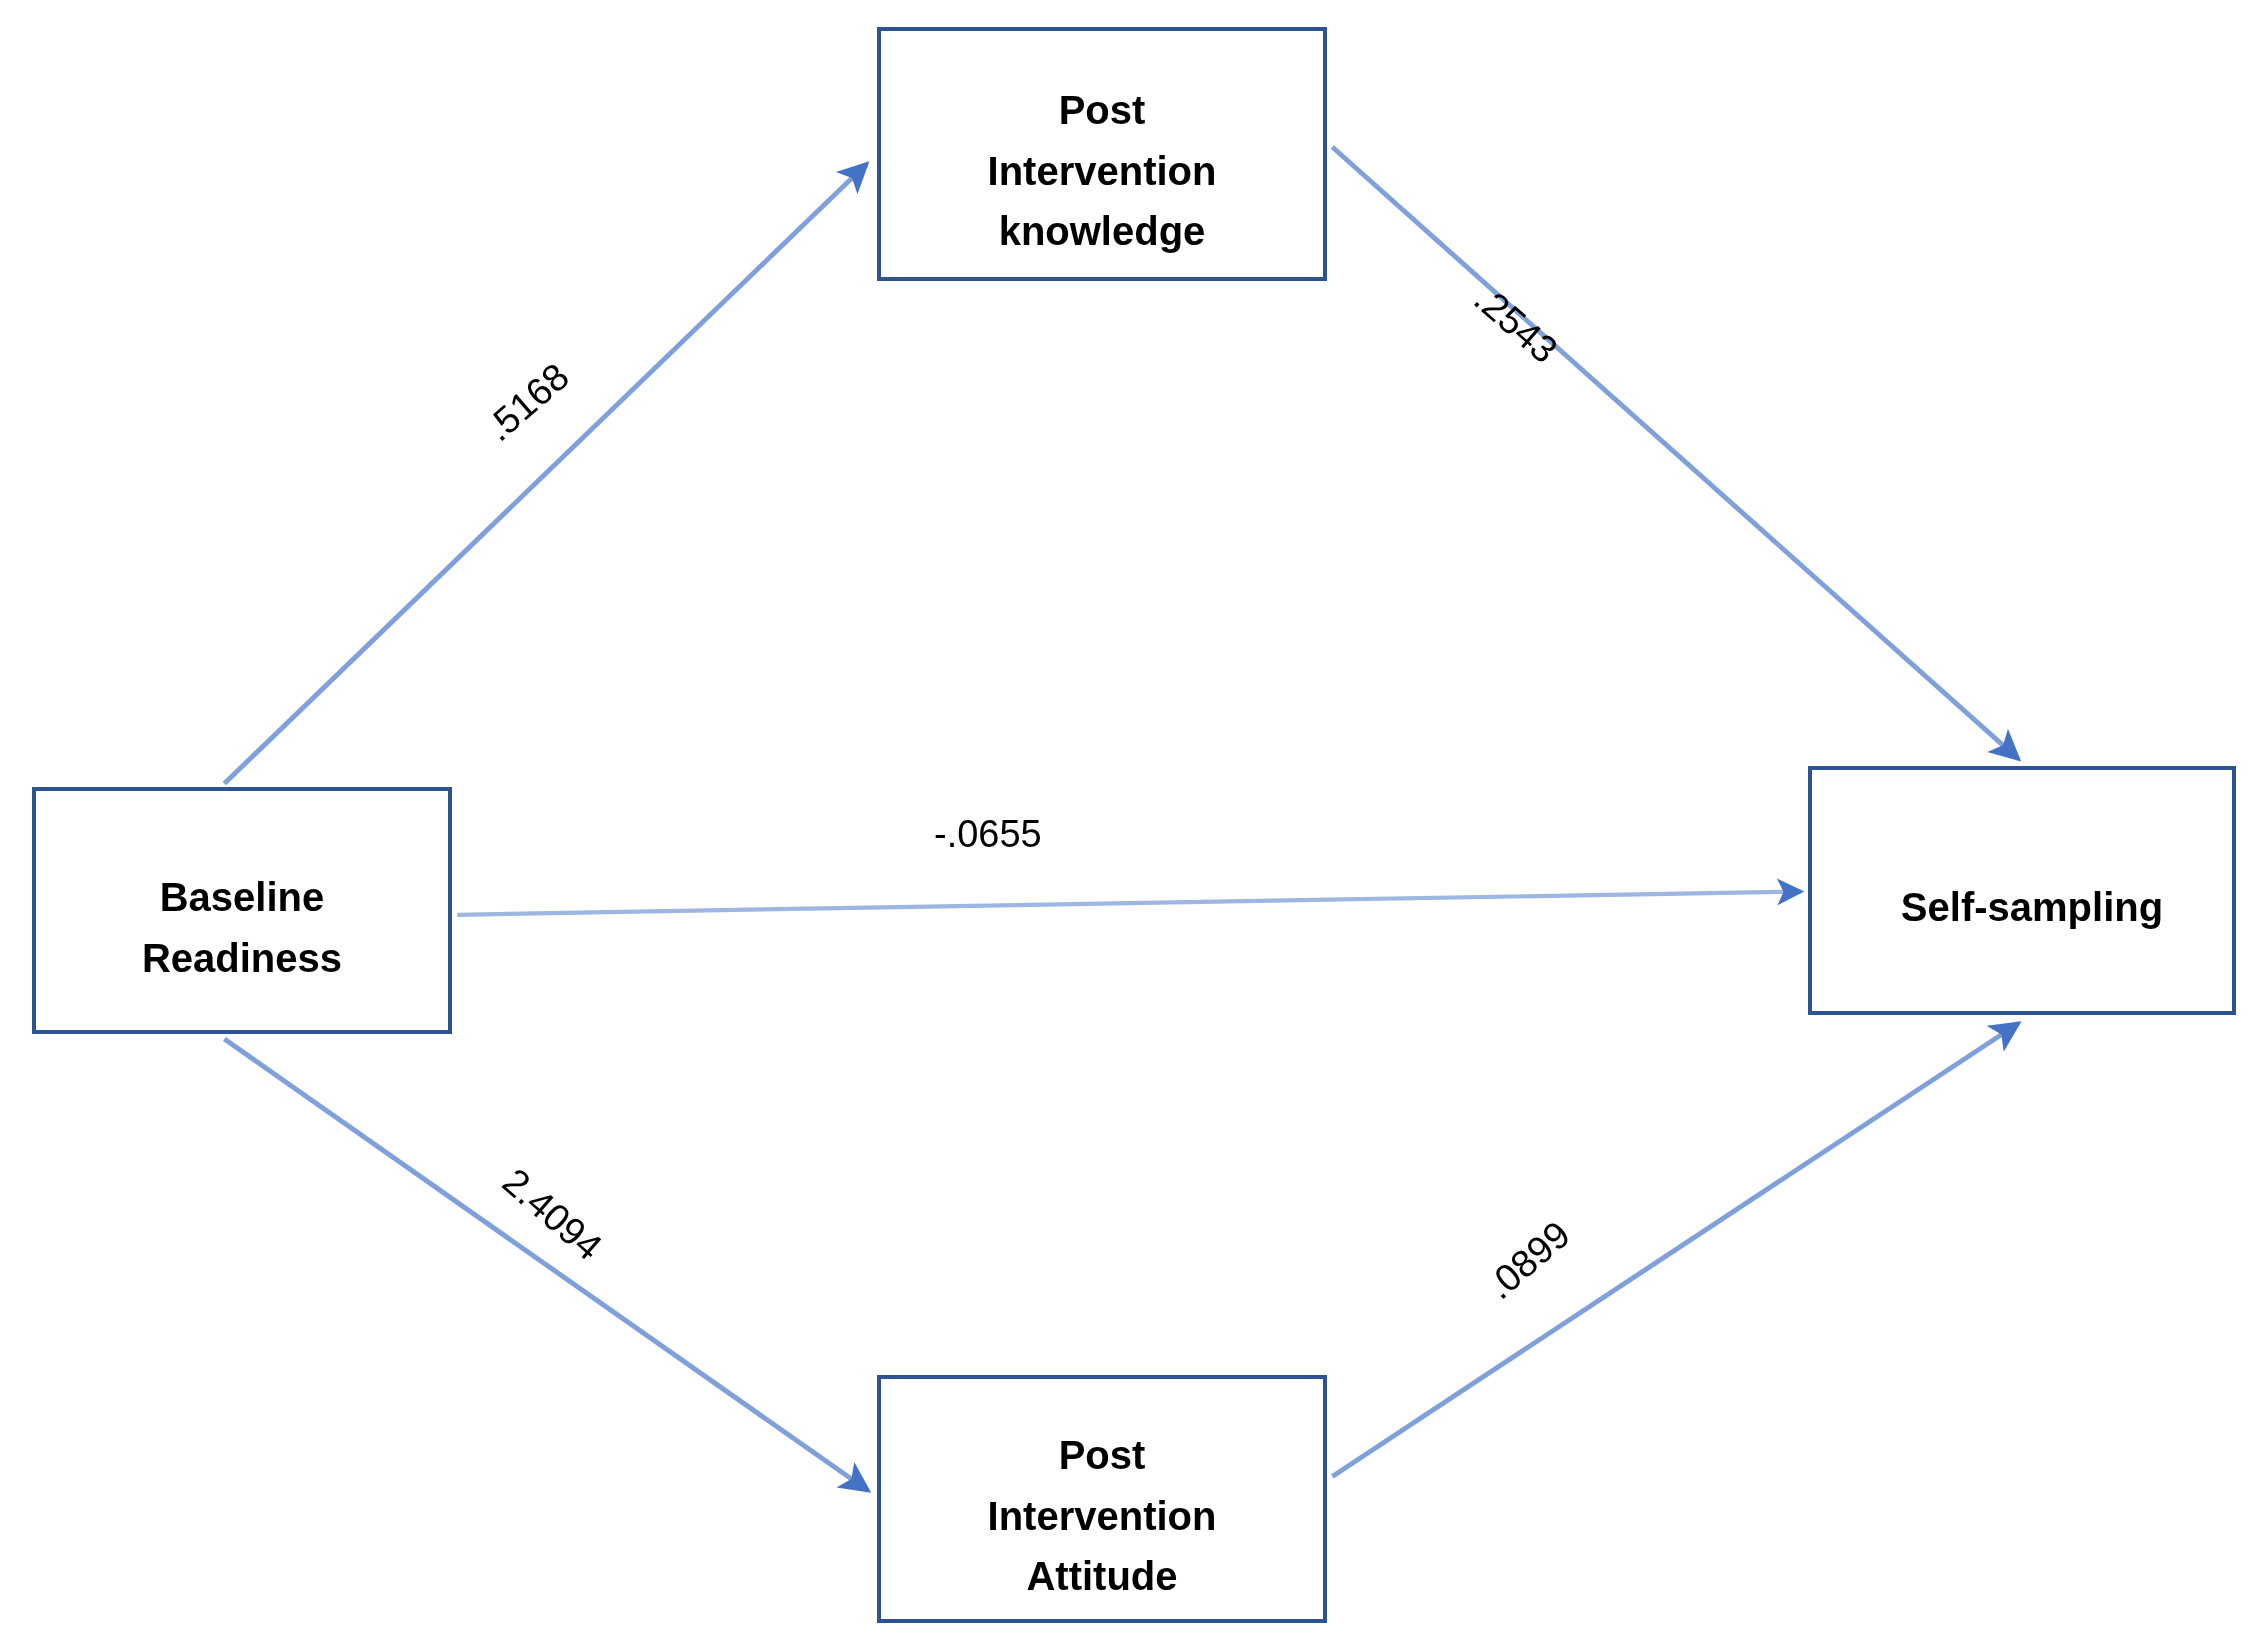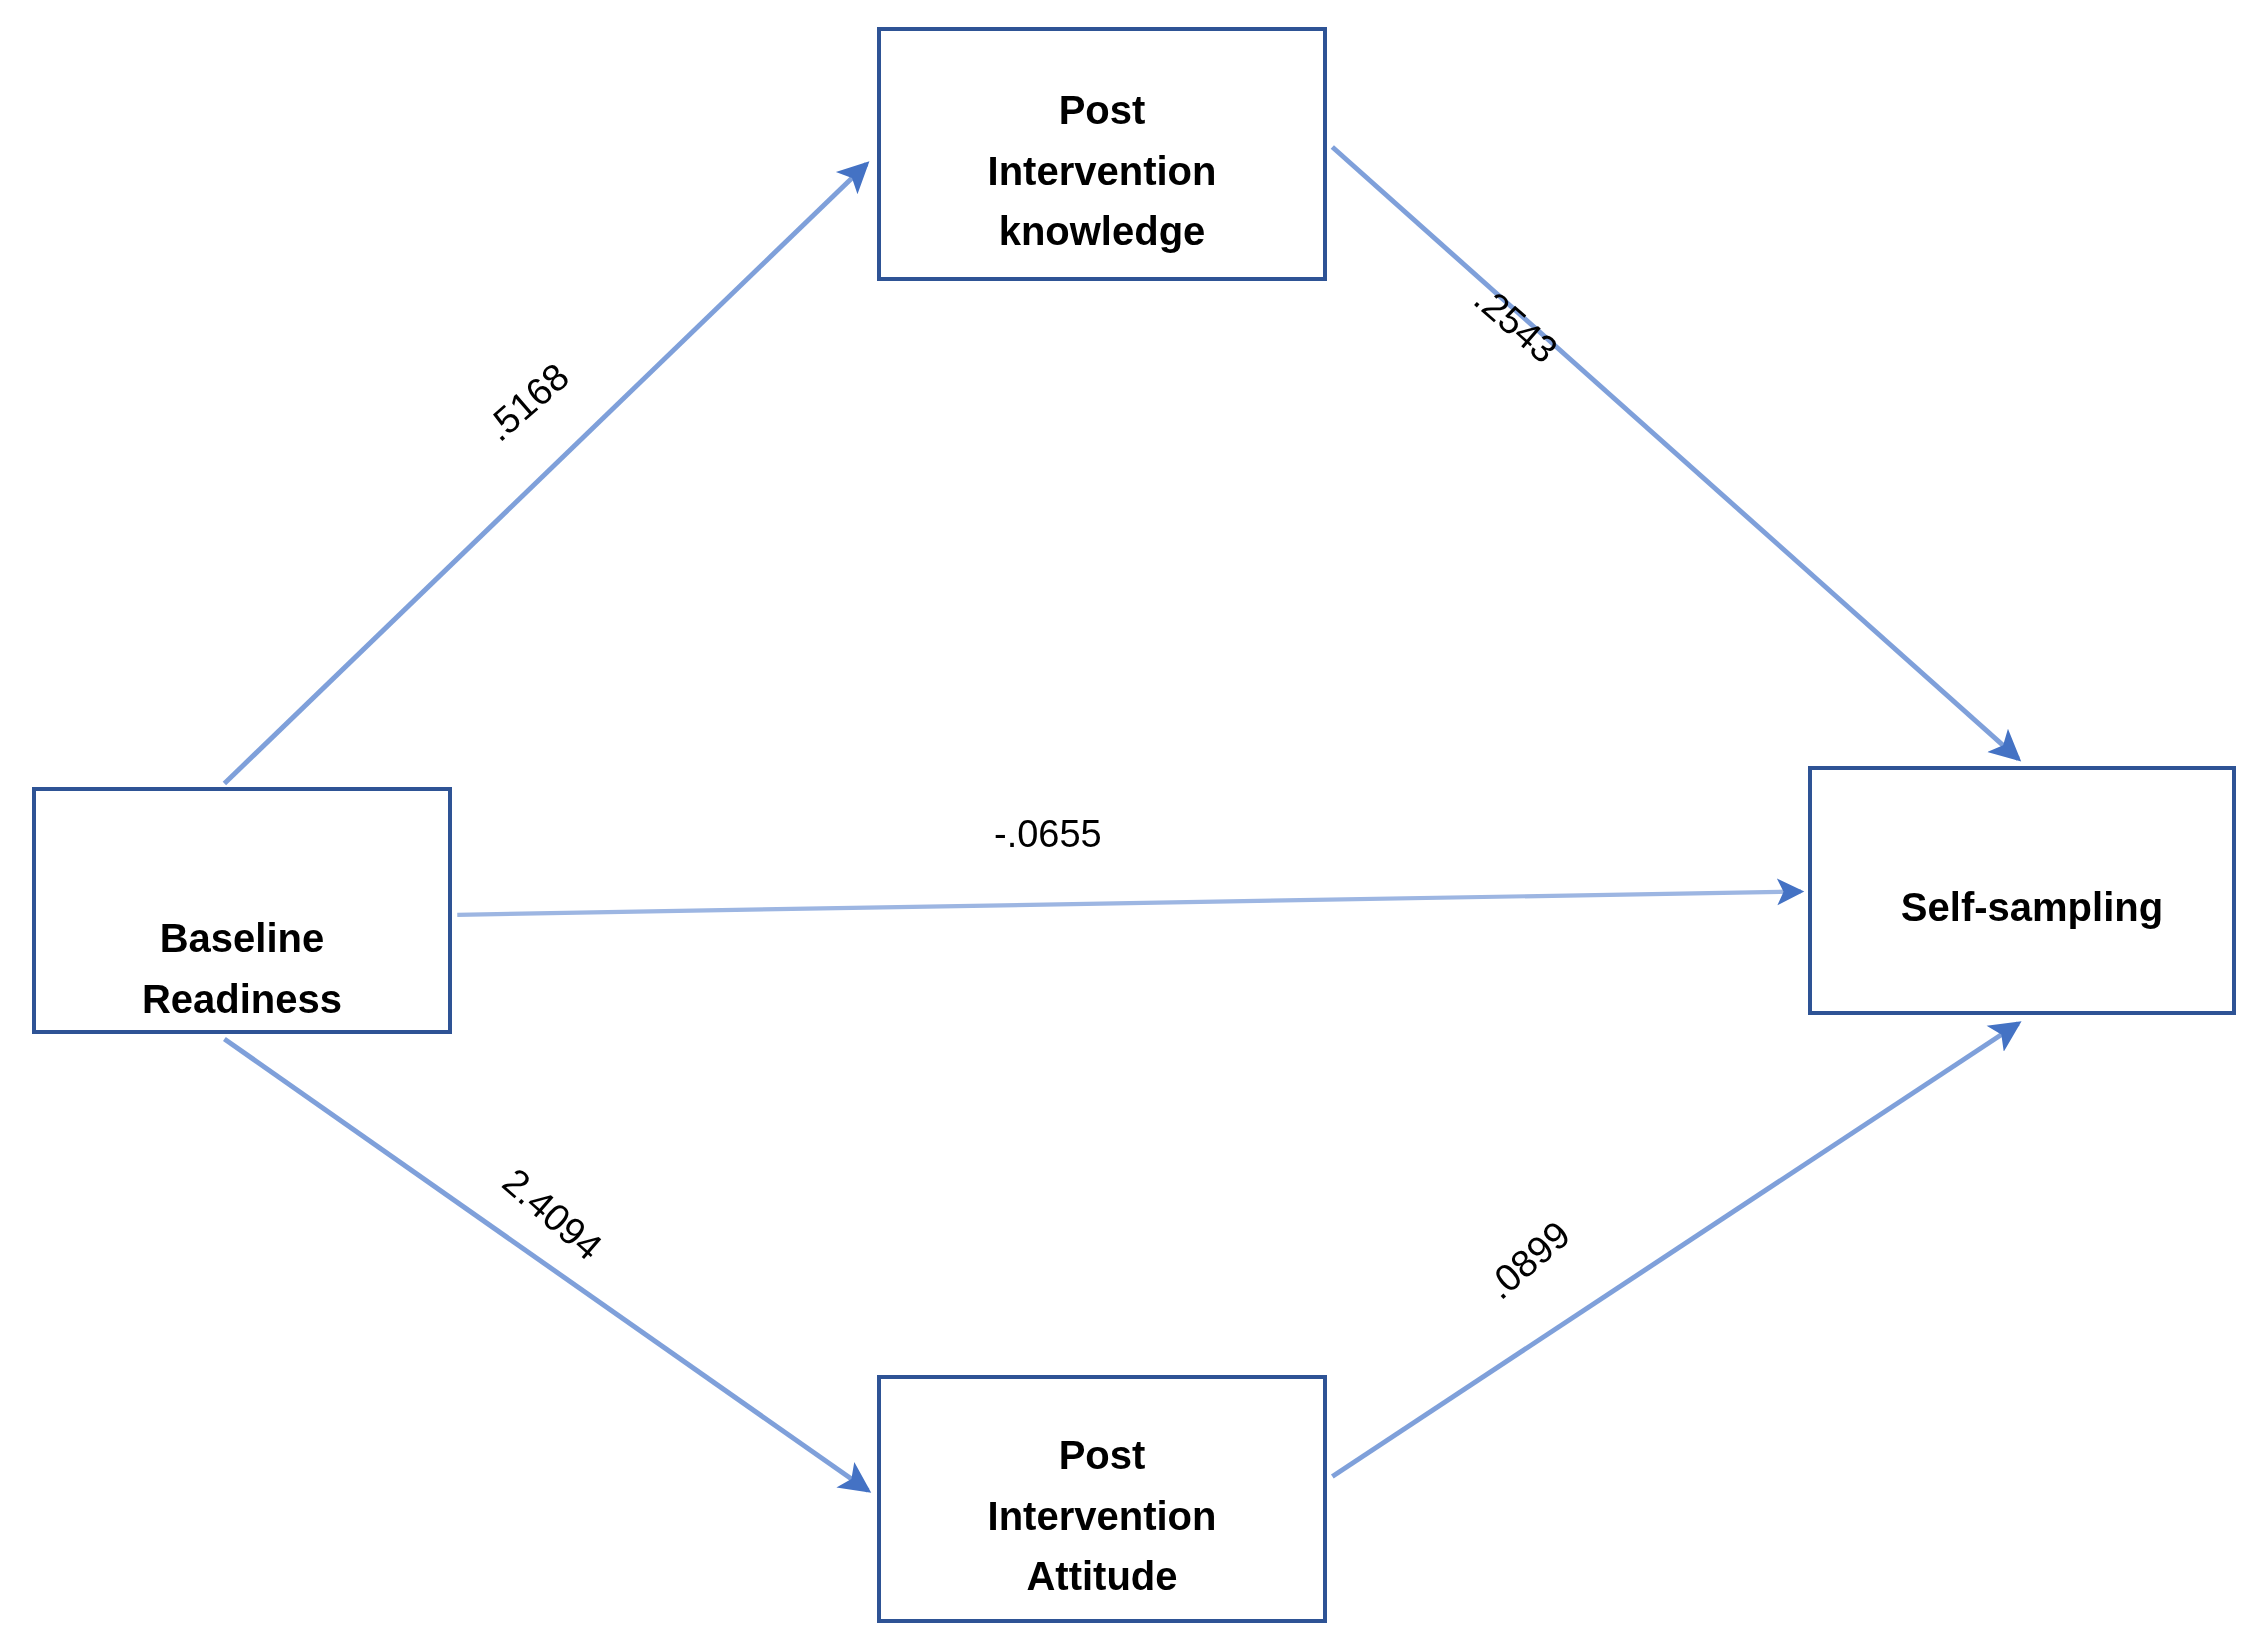--- a/index.html
+++ b/index.html
@@ -25,36 +25,36 @@
   .node-label{
     font-weight:bold;
     color:#000000;
     font-size:40px;
     line-height:1.52;
     letter-spacing:0px;
     white-space:pre-line;
     margin-top:34px;
   }
   #node-knowledge{left:877px;top:27px;width:450px;height:254px;}
-  #node-baseline  {left:32px;  top:787px;width:420px;height:247px;align-items:flex-end;}
+  #node-baseline  {left:32px;  top:787px;width:420px;height:247px;}
   #node-selfsampling{left:1808px;top:766px;width:428px;height:249px;padding-left:20px;}
   #node-attitude  {left:877px;top:1375px;width:450px;height:248px;}
 
   .edge-label{
     position:absolute;
     color:#000000;
     font-size:38px;
     font-weight:normal;
     white-space:nowrap;
     z-index:4;
     transform-origin:50% 50%;
   }
   #lbl-a1{left:480px; top:381px;  transform:rotate(-41deg);}
   #lbl-b1{left:1468px;top:303px;  transform:rotate(41deg);}
-  #lbl-c {left:994px;top:813px; transform:rotate(0deg);}
+  #lbl-c {left:934px;top:813px; transform:rotate(0deg);}
   #lbl-a2{left:494px; top:1193px; transform:rotate(41deg);}
   #lbl-b2{left:1481px;top:1239px; transform:rotate(-41deg);}
 </style>
 </head>
 <body>
 
 <div id="stage">
 
   <svg id="edges" viewBox="0 0 3204 2322" xmlns="http://www.w3.org/2000/svg">
     <defs>

